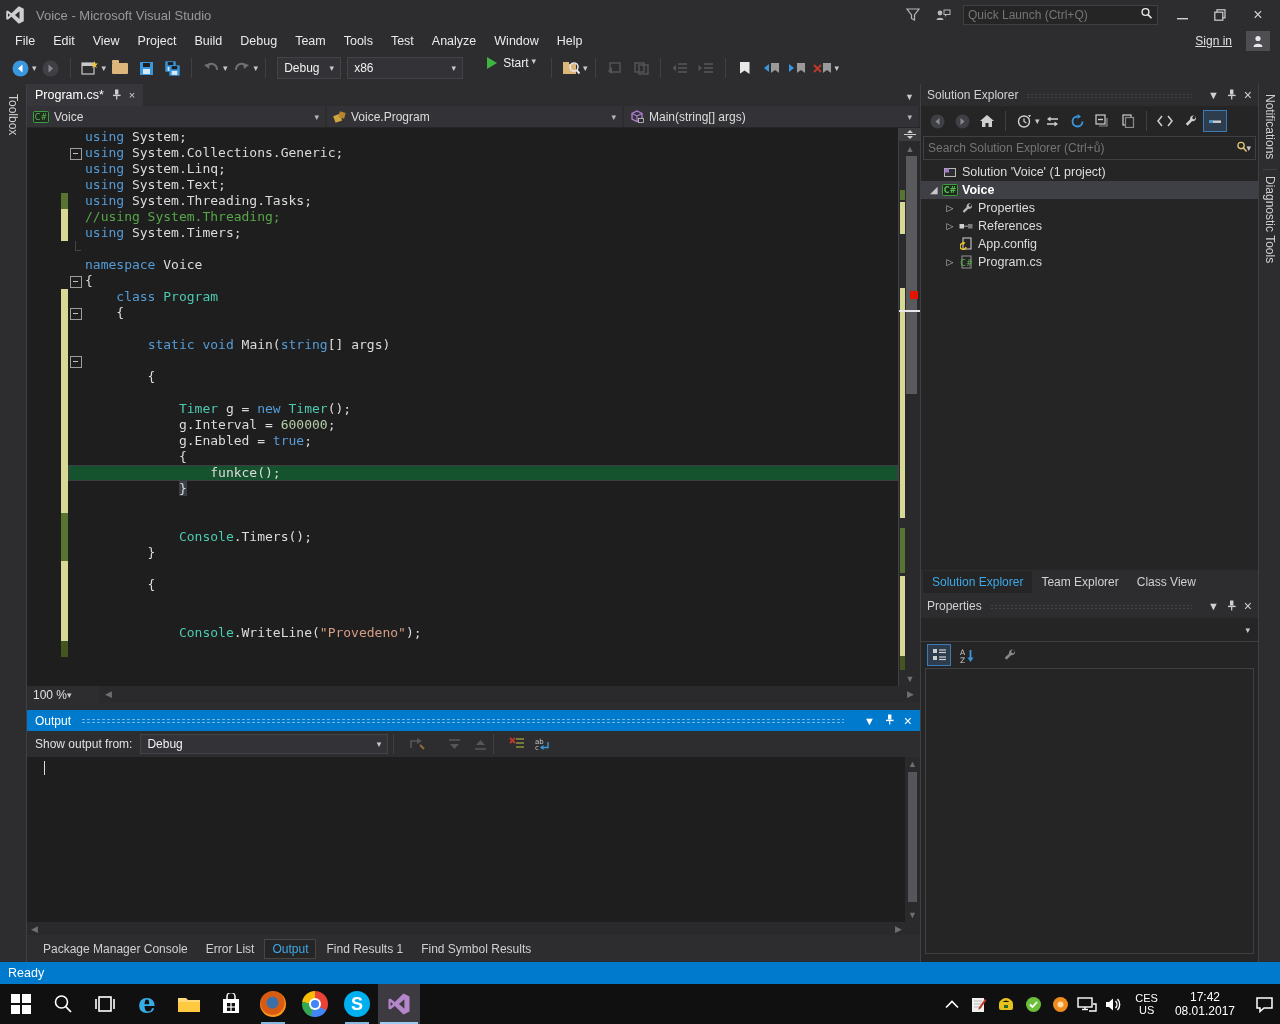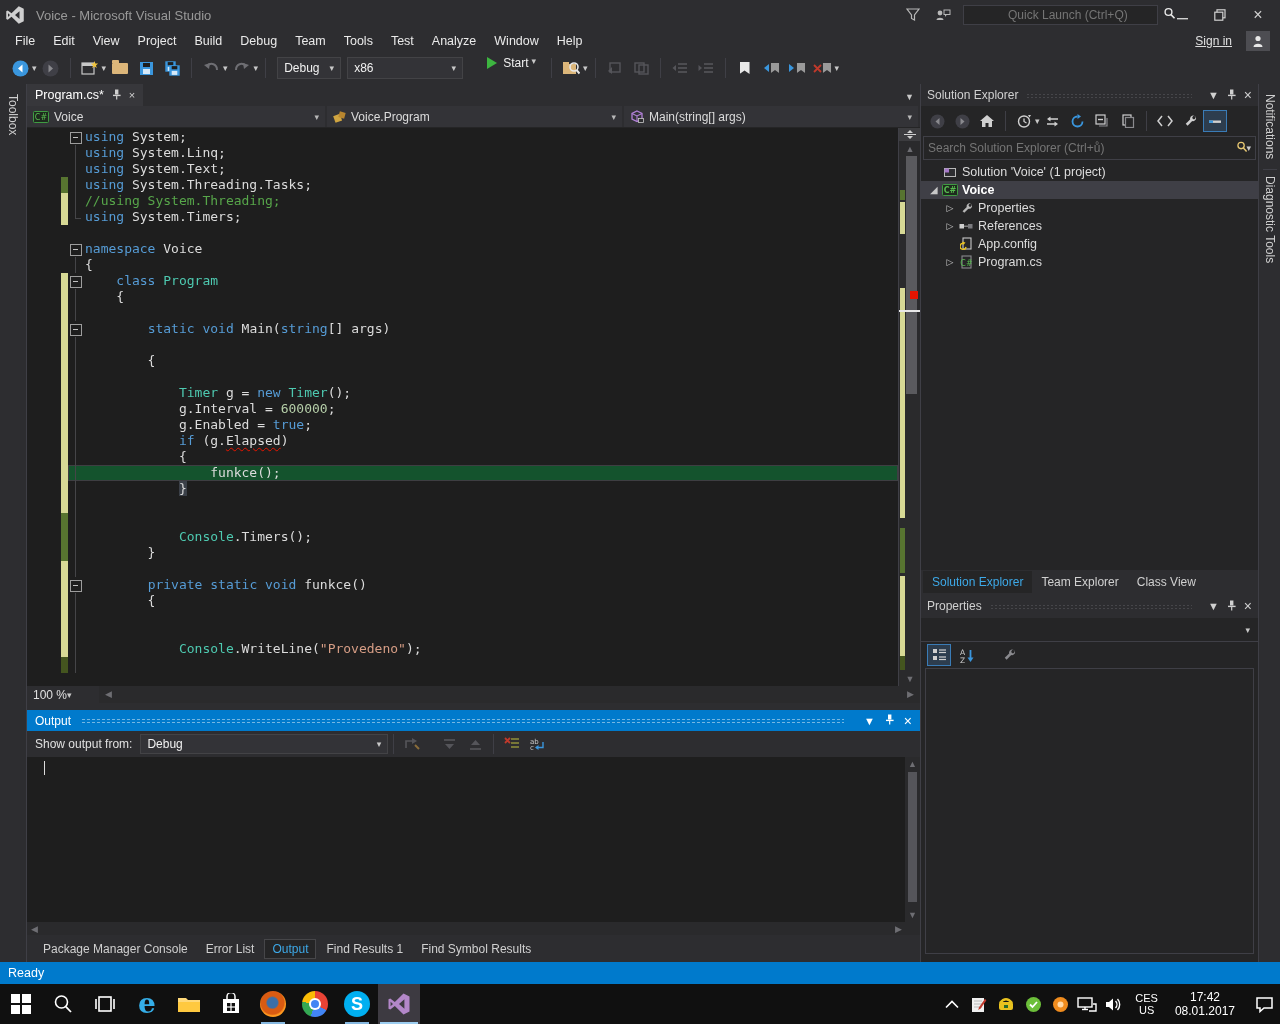--- a/index.html
+++ b/index.html
@@ -8,21 +8,21 @@
   .abs { position:absolute; }
   #screen { position:relative; width:1280px; height:1024px; }
 
   
   #titlebar { left:0; top:0; width:1280px; height:30px; background:#2d2d30; display:flex; align-items:center; }
   #vslogo { width:30px; height:30px; display:flex; align-items:center; justify-content:center; }
   #win-title { color:#999; font-size:13px; margin-left:6px; }
   #title-right { position:absolute; right:8px; top:0; height:30px; display:flex; align-items:center; gap:10px; }
   .tb-ico { width:20px; height:20px; display:flex; align-items:center; justify-content:center; color:#c8c8c8; }
   #quick-launch { width:195px; height:20px; background:#252526; border:1px solid #3f3f46; display:flex; align-items:center; padding:0 4px; }
-  #quick-launch input { flex:1; background:transparent; border:none; outline:none; color:#999; font-size:12px; font-family:"Liberation Sans",sans-serif;margin-left:40px; }
+  #quick-launch input { flex:1; background:transparent; border:none; outline:none; color:#999; font-size:12px; font-family:"Liberation Sans",sans-serif; }
   .winbtn { width:28px; height:22px; display:flex; align-items:center; justify-content:center; color:#d0d0d0; font-size:14px; }
 
   
   #menubar { left:0; top:30px; width:1280px; height:22px; display:flex; align-items:center; padding-left:6px; }
   .menu-item { padding:2px 9px; color:#eaeaea; font-size:12.5px; }
   #menubar-right { position:absolute; right:10px; top:30px; height:22px; display:flex; align-items:center; gap:14px;text-decoration:underline; }
   #signin { color:#e0e0e0; }
   #user-badge { width:24px; height:20px; background:#4d4d52; display:flex; align-items:center; justify-content:center; }
 
   
@@ -57,21 +57,21 @@
   #nav-project { width:300px; }
   #nav-type { width:297px; }
   #nav-member { flex:1; }
 
   
   #editor { height:558px; background:#1e1e1e; display:flex; position:relative; overflow:hidden; }
   #code-pane { flex:1; padding-top:1px; }
   .code-line { display:flex; height:16px; font-family:"DejaVu Sans Mono", monospace; font-size:13px; line-height:16px; }
   .chg { width:7px; margin-left:34px; flex:none; }
   .chg.y { background:#d7d995; } .chg.g { background:#577430; } .chg.g2 { background:#44551f; }
-  .line-body { flex:1; display:flex; }
+  .line-body { flex:1; display:flex;align-items:flex-end; }
   .code-line.current .line-body { background:#14532d; box-shadow:inset 0 0 0 1px #3e3e42; }
   .outline { width:17px; flex:none; position:relative; }
   .outline.line::before { content:""; position:absolute; left:7px; top:0; bottom:0; width:1px; background:#454548; }
   .outline.end::before { content:""; position:absolute; left:7px; top:0; height:9px; width:1px; background:#454548; }
   .outline.end::after { content:""; position:absolute; left:7px; top:9px; width:6px; height:1px; background:#454548; }
   .outline.box::before { content:""; position:absolute; left:2px; top:3px; width:10px; height:10px; border:1px solid #9d9d9d; background:#1e1e1e; }
   .outline.box::after { content:""; position:absolute; left:5px; top:8px; width:5px; height:1px; background:#c0c0c0; }
   .code-text { white-space:pre; }
   .tk-kw { color:#569cd6; } .tk-pl { color:#dcdcdc; } .tk-ty { color:#4ec9b0; }
   .tk-cm { color:#57a64a; } .tk-str { color:#d69d85; } .tk-num { color:#b5cea8; }
@@ -95,21 +95,21 @@
   .h-arrow { color:#6e6e73; font-size:9px; position:absolute; top:3px; }
 
   #splitter { height:7px; background:#2d2d30; }
 
   
   #output-title { height:21px; background:#007acc; display:flex; align-items:center; padding:0 8px; color:#fff; }
   #output-grip { flex:1; height:6px; margin:0 10px; background-image:radial-gradient(rgba(255,255,255,.45) 1px, transparent 1.1px); background-size:5px 3px; }
   #output-title .ti { color:#fff; margin-left:10px; font-size:11px; }
   #output-toolbar { height:26px; background:#2d2d30; display:flex; align-items:center; padding-left:8px; }
   #output-combo { width:248px; height:20px; margin-left:8px; }
-  .o-ico { width:26px; height:20px; display:flex; align-items:center; justify-content:center; }
+  .o-ico { width:26px; height:20px; display:flex; align-items:center; justify-content:flex-end; }
   #output-body { height:165px; background:#1e1e1e; position:relative; display:flex; }
   #output-caret { position:absolute; left:17px; top:4px; width:1px; height:14px; background:#dcdcdc; }
   #output-vscroll { position:absolute; right:0; top:0; width:15px; height:165px; background:#2a2a2c; }
   #output-vthumb { position:absolute; left:3px; top:15px; width:9px; height:130px; background:#55555a; }
   #output-hscroll { height:13px; background:#2a2a2c; position:relative; }
 
   
   #bottom-tabs { height:27px; background:#2d2d30; display:flex; align-items:center; padding-left:8px; gap:2px; }
   .b-tab { padding:3px 8px; color:#d0d0d0; font-size:12px; }
   .b-tab.active { color:#3da9e8; background:#252526; box-shadow:inset 0 0 0 1px #464649; }
@@ -435,20 +435,27 @@
               <span class="chg "></span>
               <span class="line-body">
                 <span class="outline box"></span>
                 <span class="code-text"><span class="tk-kw">using</span><span class="tk-pl"> System;</span></span>
               </span>
             </div>
             <div class="code-line">
               <span class="chg "></span>
               <span class="line-body">
                 <span class="outline line"></span>
+                <span class="code-text"><span class="tk-kw">using</span><span class="tk-pl"> System.Collections.Generic;</span></span>
+              </span>
+            </div>
+            <div class="code-line">
+              <span class="chg "></span>
+              <span class="line-body">
+                <span class="outline line"></span>
                 <span class="code-text"><span class="tk-kw">using</span><span class="tk-pl"> System.Linq;</span></span>
               </span>
             </div>
             <div class="code-line">
               <span class="chg "></span>
               <span class="line-body">
                 <span class="outline line"></span>
                 <span class="code-text"><span class="tk-kw">using</span><span class="tk-pl"> System.Text;</span></span>
               </span>
             </div>
@@ -561,27 +568,20 @@
               <span class="chg y"></span>
               <span class="line-body">
                 <span class="outline line"></span>
                 <span class="code-text"><span class="tk-pl">            g.Enabled = </span><span class="tk-kw">true</span><span class="tk-pl">;</span></span>
               </span>
             </div>
             <div class="code-line">
               <span class="chg y"></span>
               <span class="line-body">
                 <span class="outline line"></span>
-                <span class="code-text"><span class="tk-pl">            </span><span class="tk-kw">if</span><span class="tk-pl"> (g.</span><span class="tk-err">Elapsed</span><span class="tk-pl">)</span></span>
-              </span>
-            </div>
-            <div class="code-line">
-              <span class="chg y"></span>
-              <span class="line-body">
-                <span class="outline line"></span>
                 <span class="code-text"><span class="tk-pl">            {</span></span>
               </span>
             </div>
             <div class="code-line current">
               <span class="chg y"></span>
               <span class="line-body">
                 <span class="outline line"></span>
                 <span class="code-text"><span class="tk-pl">                funkce();</span></span>
               </span>
             </div>
@@ -618,27 +618,20 @@
               <span class="line-body">
                 <span class="outline line"></span>
                 <span class="code-text"><span class="tk-pl">        }</span></span>
               </span>
             </div>
             <div class="code-line">
               <span class="chg y"></span>
               <span class="line-body">
                 <span class="outline line"></span>
                 <span class="code-text"></span>
-              </span>
-            </div>
-            <div class="code-line">
-              <span class="chg y"></span>
-              <span class="line-body">
-                <span class="outline box"></span>
-                <span class="code-text"><span class="tk-pl">        </span><span class="tk-kw">private</span><span class="tk-pl"> </span><span class="tk-kw">static</span><span class="tk-pl"> </span><span class="tk-kw">void</span><span class="tk-pl"> funkce()</span></span>
               </span>
             </div>
             <div class="code-line">
               <span class="chg y"></span>
               <span class="line-body">
                 <span class="outline line"></span>
                 <span class="code-text"><span class="tk-pl">        {</span></span>
               </span>
             </div>
             <div class="code-line">

